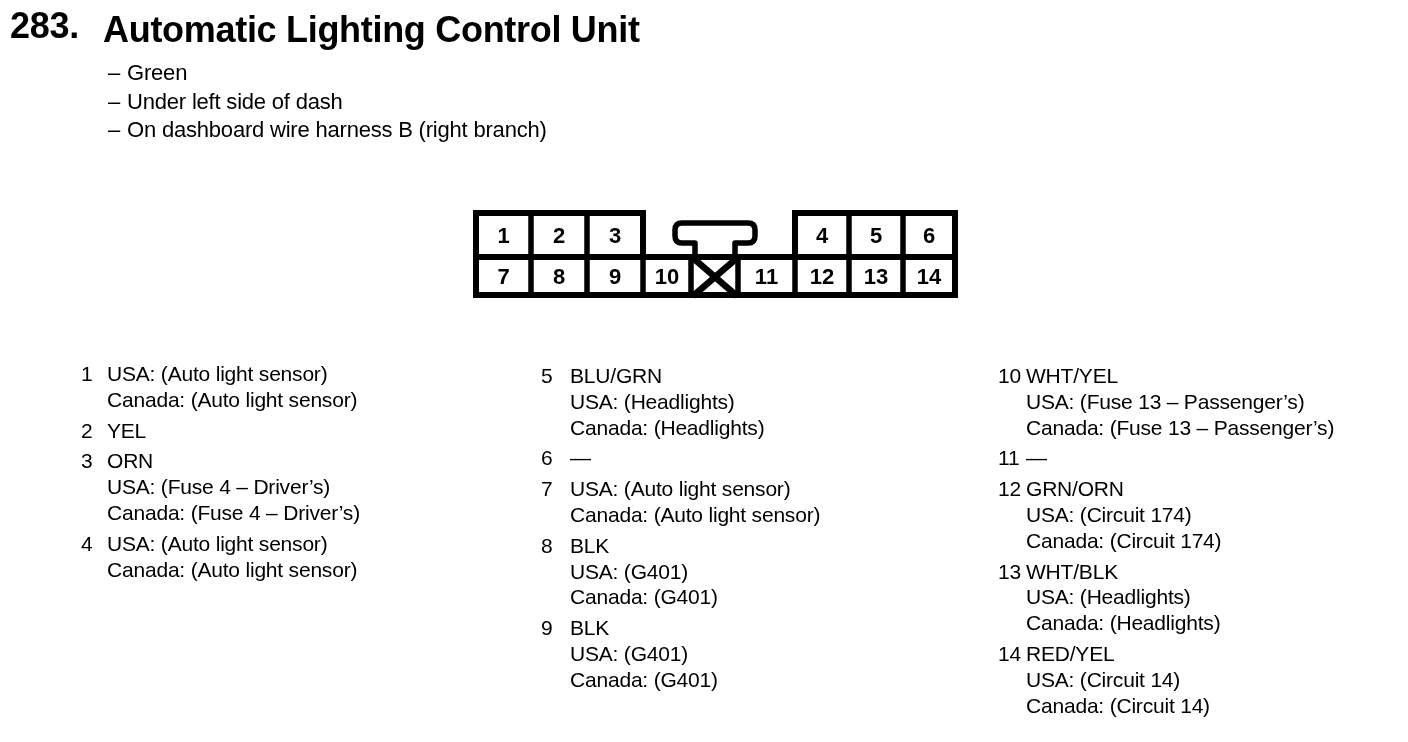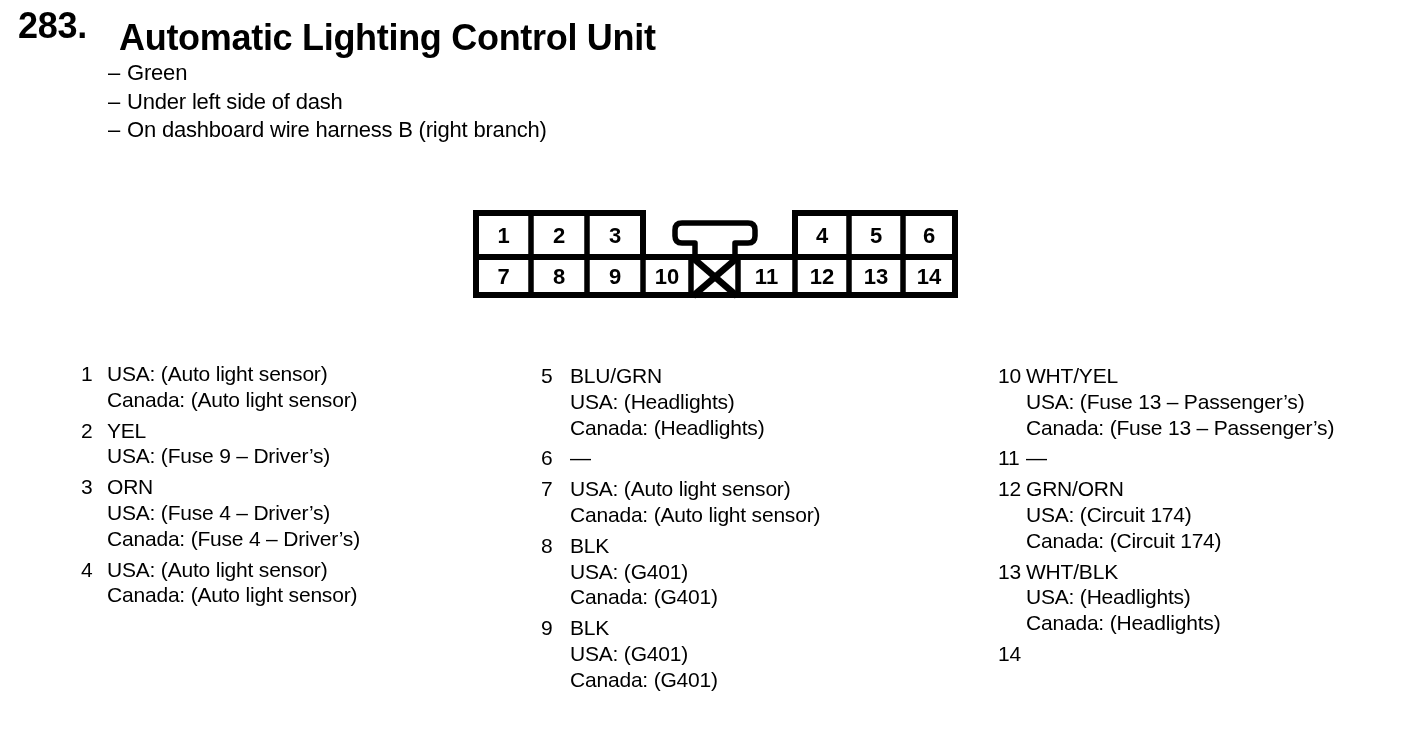--- a/index.html
+++ b/index.html
@@ -12,31 +12,31 @@
     height: 742px;
     position: relative;
     overflow: hidden;
     font-family: "Liberation Sans", sans-serif;
     color: #000000;
     -webkit-font-smoothing: antialiased;
   }
   
   .title-row {
     position: absolute;
-    left: 18px;
+    left: 10px;
     top: 6px;
     display: flex;
     font-weight: bold;
     font-size: 36px;
     line-height: 40px;
     letter-spacing: -0.3px;
     white-space: nowrap;
   }
   .sec-num { width: 89px; flex: none; }
-  .title-row h1 { margin: 12px; font: inherit; }
+  .title-row h1 { margin: 4px; font: inherit; }
 
   
   .notes {
     position: absolute;
     left: 108px;
     top: 59px;
     margin: 0;
     padding: 0;
     list-style: none;
     font-size: 22px;
@@ -156,21 +156,20 @@
     <span class="pin-num">1</span>
     <div class="pin-lines">
       <div class="ln">USA: (Auto light sensor)</div>
       <div class="ln">Canada: (Auto light sensor)</div>
     </div>
   </div>
   <div class="entry">
     <span class="pin-num">2</span>
     <div class="pin-lines">
       <div class="ln">YEL</div>
-      <div class="ln">USA: (Fuse 9 – Driver’s)</div>
     </div>
   </div>
   <div class="entry">
     <span class="pin-num">3</span>
     <div class="pin-lines">
       <div class="ln">ORN</div>
       <div class="ln">USA: (Fuse 4 – Driver’s)</div>
       <div class="ln">Canada: (Fuse 4 – Driver’s)</div>
     </div>
   </div>
@@ -249,14 +248,19 @@
   <div class="entry">
     <span class="pin-num">13</span>
     <div class="pin-lines">
       <div class="ln">WHT/BLK</div>
       <div class="ln">USA: (Headlights)</div>
       <div class="ln">Canada: (Headlights)</div>
     </div>
   </div>
   <div class="entry">
     <span class="pin-num">14</span>
+    <div class="pin-lines">
+      <div class="ln">RED/YEL</div>
+      <div class="ln">USA: (Circuit 14)</div>
+      <div class="ln">Canada: (Circuit 14)</div>
+    </div>
   </div>
 </section>
 
 </body></html>

